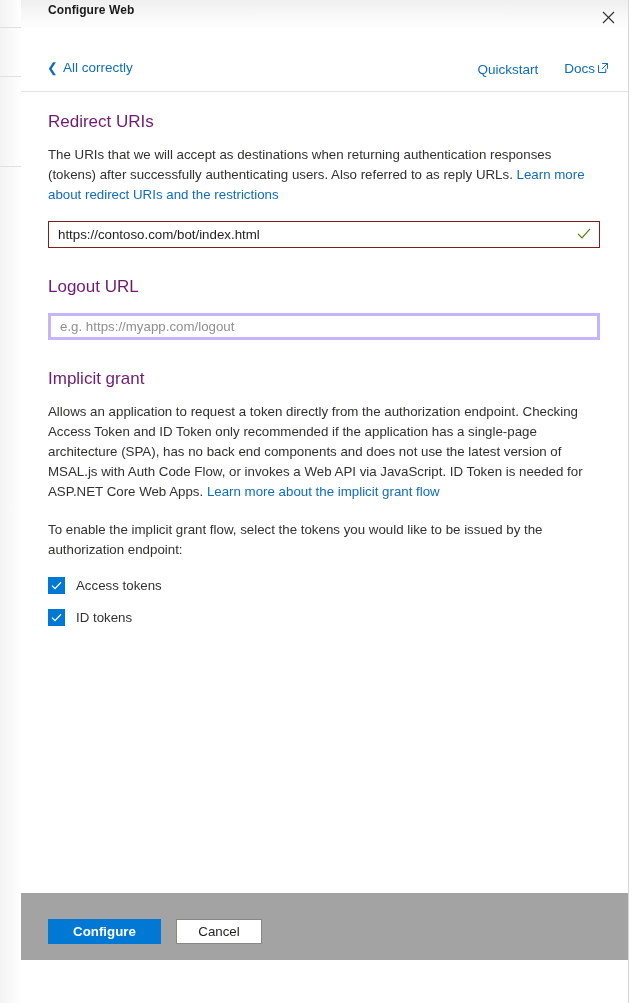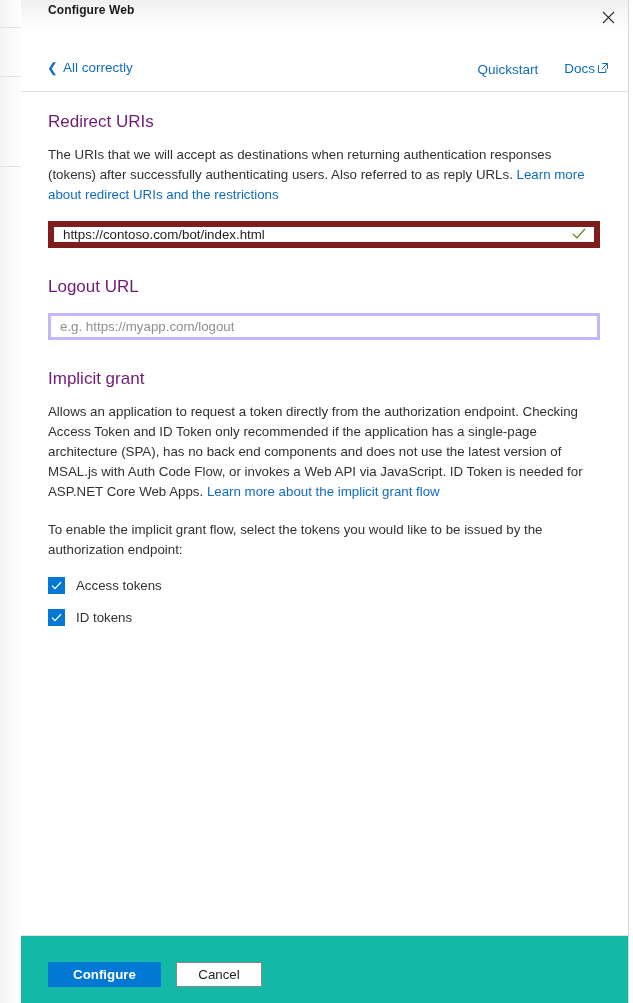--- a/index.html
+++ b/index.html
@@ -176,21 +176,21 @@
     height: 27px;
     border: 3px solid #c4b5fd;
     background: #ffffff;
     display: flex;
     align-items: center;
     padding: 0 8px 0 9px;
     font-size: 13.3px;
     color: #201f1e;
     position: relative;
   }
-  .textbox.valid { border: 6px solid #7f1d1d; }
+  .textbox.valid { border: 1px solid #7f1d1d; }
   .textbox .ph { color: #8f8f8f; }
   .check-ok {
     position: absolute;
     right: 8px;
     top: 50%;
     transform: translateY(-50%);
     display: block;
   }
 
   .cbrow {
@@ -219,24 +219,24 @@
     position: absolute;
     left: 0;
     top: 935px;
     width: 607px;
     height: 1px;
     background: #e3e3e3;
   }
   .footer {
     position: absolute;
     left: 0;
-    top: 936px;
+    top: 893px;
     width: 607px;
     height: 67px;
-    background: #14b8a6;
+    background: #a3a3a3;
   }
   .btn {
     position: absolute;
     height: 25px;
     font-size: 13.3px;
     display: flex;
     align-items: center;
     justify-content: center;
     box-sizing: border-box;
     cursor: pointer;

